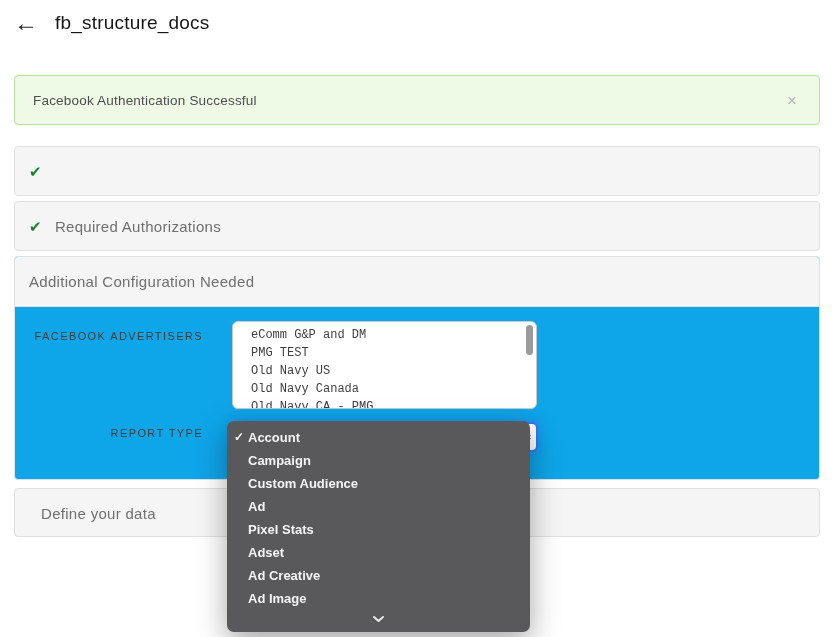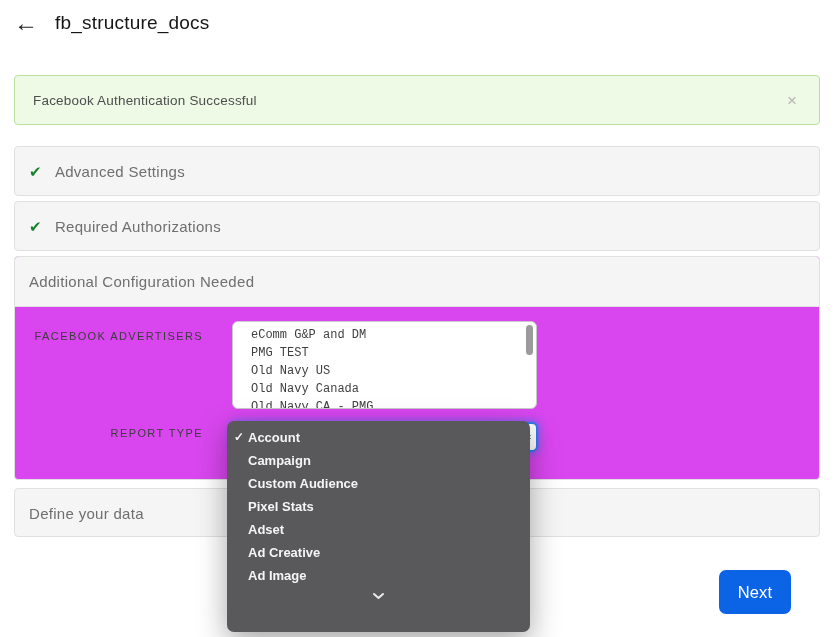--- a/index.html
+++ b/index.html
@@ -30,23 +30,23 @@
     position:absolute; left:14px; width:806px; box-sizing:border-box;
     background:#f5f5f5; border:1px solid #e0e0e0; border-radius:4px;
   }
   .sec-head {
     height:48px; display:flex; align-items:center; padding:0 14px; gap:13px;
     font-size:15px; color:#6f6f6f; letter-spacing:.3px; cursor:pointer;
   }
   .check-icon { color:#15822a; font-size:15px; line-height:1; }
   #sec-advanced  { top:146px; height:50px; }
   #sec-required  { top:201px; height:50px; }
-  #sec-config    { top:256px; height:224px; background:#d946ef; }
+  #sec-config    { top:256px; height:224px; background:#0ea5e9; }
   #sec-config .sec-head { background:#f5f5f5; border-bottom:1px solid #e0e0e0; border-radius:3px 3px 0 0; height:49px; }
-  #sec-define    { top:488px; height:49px; }
+  #sec-define    { top:488px; height:49px;padding-left:12px; }
 
   
   .field-label {
     position:absolute; left:0; width:188px; text-align:right;
     font-size:11px; letter-spacing:1.4px; color:#3d3d3d;
     text-underline-offset:3px; white-space:nowrap;
   }
   #label-advertisers { top:73px; }
   #label-report-type { top:170px; }
 
@@ -100,21 +100,20 @@
   </div>
 
   <div class="banner">
     <span class="banner-msg">Facebook Authentication Successful</span>
     <span class="banner-close">×</span>
   </div>
 
   <div class="section" id="sec-advanced">
     <div class="sec-head">
       <span class="check-icon">✔</span>
-      <span>Advanced Settings</span>
     </div>
   </div>
 
   <div class="section" id="sec-required">
     <div class="sec-head">
       <span class="check-icon">✔</span>
       <span>Required Authorizations</span>
     </div>
   </div>
 
@@ -141,32 +140,34 @@
       </span>
     </div>
   </div>
 
   <div class="section" id="sec-define">
     <div class="sec-head">
       <span>Define your data</span>
     </div>
   </div>
 
-  <button class="next-btn">Next</button>
 
   <div class="menu">
     <div class="menu-item">
       <span class="menu-check">✓</span>
       <span>Account</span>
     </div>
     <div class="menu-item">
       <span>Campaign</span>
     </div>
     <div class="menu-item">
       <span>Custom Audience</span>
+    </div>
+    <div class="menu-item">
+      <span>Ad</span>
     </div>
     <div class="menu-item">
       <span>Pixel Stats</span>
     </div>
     <div class="menu-item">
       <span>Adset</span>
     </div>
     <div class="menu-item">
       <span>Ad Creative</span>
     </div>

